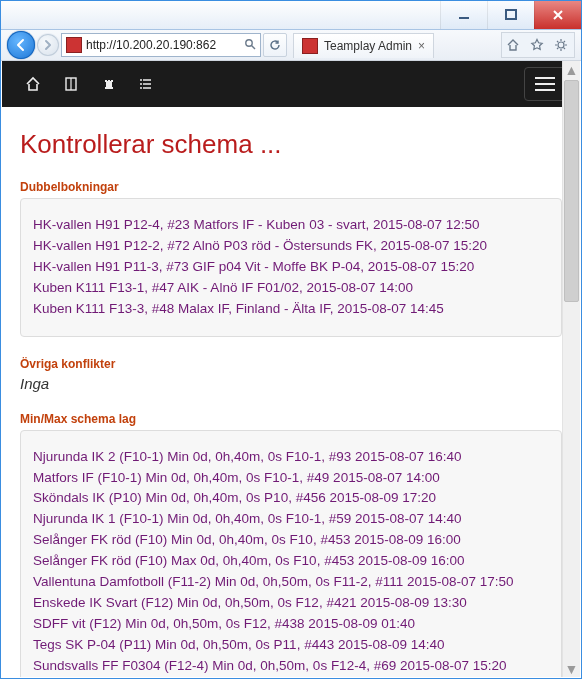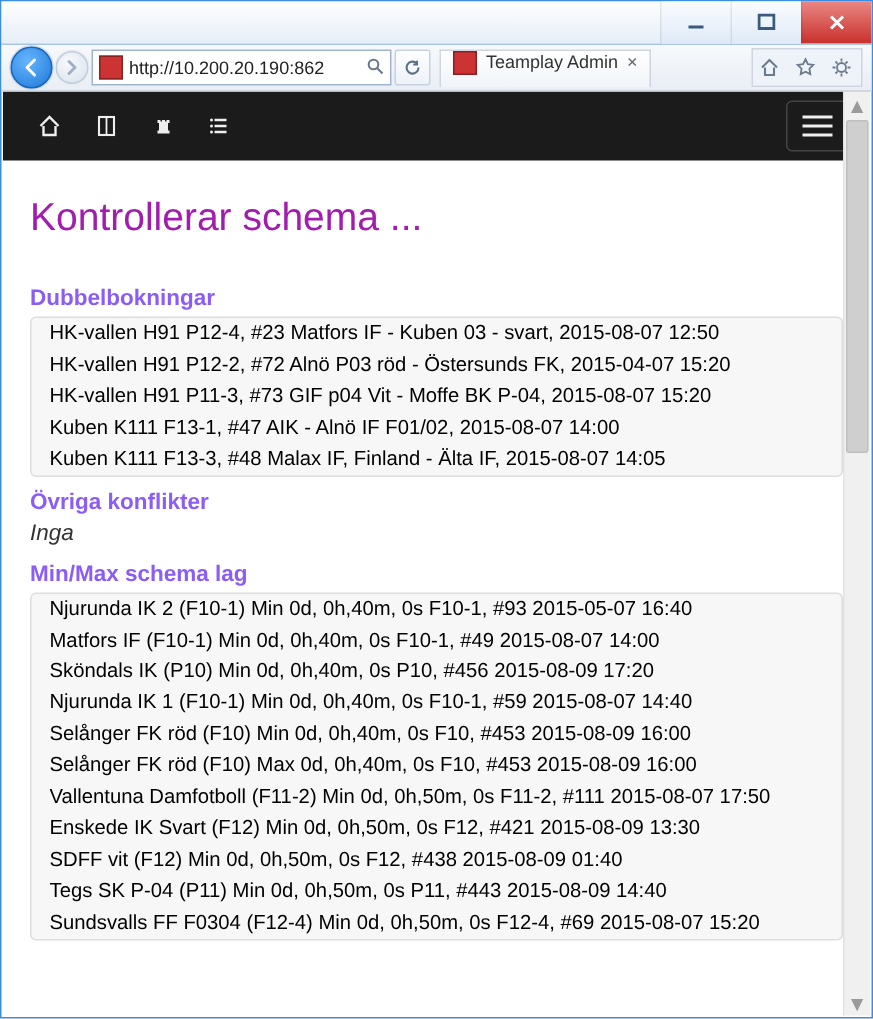--- a/index.html
+++ b/index.html
@@ -14,36 +14,36 @@
   .win-mm{background:linear-gradient(#fafcff,#dfeaf7);}
   
   .ie-bar{height:30px;background:linear-gradient(#f7f9fc,#e9eef5);border-bottom:1px solid #cfd6df;display:flex;align-items:center;gap:2px;padding:0 6px;}
   .ie-round{width:28px;height:28px;border-radius:50%;display:flex;align-items:center;justify-content:center;}
   .ie-back{background:radial-gradient(circle at 40% 35%,#65b6ff,#1b74d4);box-shadow:inset 0 0 0 1px #1766bd,0 0 0 1px #d0dae6;}
   .ie-fwd{background:radial-gradient(circle at 40% 35%,#f6f9fc,#d7e0eb);box-shadow:inset 0 0 0 1px #c1cdda,0 0 0 1px #e9eef5;width:22px;height:22px;}
   .ie-addr{flex:0 0 190px;height:22px;border:1px solid #9fb4cc;background:#fff;display:flex;align-items:center;padding:0 4px;font-size:12px;color:#222;gap:4px;}
   .ie-addr .favicon{width:14px;height:14px;background:#c33;border:1px solid #8a2020;flex:none;}
   .ie-addr .url{flex:1;overflow:hidden;white-space:nowrap;}
   .ie-icon{width:22px;height:22px;border:1px solid #c8d2de;background:linear-gradient(#fdfefe,#eef3f9);display:flex;align-items:center;justify-content:center;border-radius:2px;}
-  .ie-tab{margin-left:4px;height:24px;border:1px solid #cfd6df;border-bottom:none;background:linear-gradient(#fff,#f0f4f9);display:flex;align-items:flex-start;padding:0 8px;font-size:12px;gap:6px;max-width:150px;}
+  .ie-tab{margin-left:4px;height:24px;border:1px solid #cfd6df;border-bottom:none;background:linear-gradient(#fff,#f0f4f9);display:flex;align-items:center;padding:0 8px;font-size:12px;gap:6px;max-width:150px;}
   .ie-tab .favicon{width:14px;height:14px;background:#c33;border:1px solid #8a2020;}
   .ie-tab .tab-x{color:#666;font-size:12px;}
   .ie-right{margin-left:auto;display:flex;align-items:center;gap:2px;padding-right:2px;background:#eef3f9;height:24px;border:1px solid #cfd6df;}
   .ie-right .ri{width:22px;height:22px;display:flex;align-items:center;justify-content:center;color:#6b7a8b;}
   
   .viewport{position:absolute;top:60px;left:1px;right:1px;bottom:1px;overflow:hidden;background:#fff;}
   .appbar{background:#1b1b1b;color:#ddd;height:46px;display:flex;align-items:center;padding:0 14px;}
   .appbar .ai{width:34px;height:34px;display:flex;align-items:center;justify-content:center;color:#eee;}
   .appbar .ai+ .ai{margin-left:4px;}
   .hamburger{margin-left:auto;width:40px;height:32px;border:1px solid #444;border-radius:4px;display:flex;flex-direction:column;align-items:center;justify-content:center;gap:4px;background:#1b1b1b;}
   .hamburger span{width:20px;height:2px;background:#eee;display:block;}
   .page{padding:16px 18px 0 18px;color:#333;}
-  h1{font-size:26px;font-weight:400;margin:6px 0 30px 0;color:#a21caf;}
-  h3{font-size:15px;font-weight:700;margin:8px 0 4px 0;color:#8b5cf6;}
-  .panel{border:1px solid #ddd;border-radius:4px;background:#f7f7f7;padding:0 12px;font-size:13.5px;line-height:1.55;color:#000000;}
+  h1{font-size:26px;font-weight:400;margin:6px 0 8px 0;color:#b91c1c;}
+  h3{font-size:12px;font-weight:700;margin:20px 0 4px 0;color:#c2410c;}
+  .panel{border:1px solid #ddd;border-radius:4px;background:#f7f7f7;padding:16px 12px;font-size:13.5px;line-height:1.55;color:#701a75;}
   .item{white-space:nowrap;overflow:hidden;text-overflow:clip;}
   .plain{font-size:15px;margin:2px 0 10px 0;font-style:italic;}
   
   .vscroll{position:absolute;top:60px;right:1px;bottom:1px;width:17px;background:#f0f0f0;border-left:1px solid #e3e3e3;display:flex;flex-direction:column;align-items:center;}
   .vscroll .arrow{height:17px;width:100%;display:flex;align-items:center;justify-content:center;color:#9a9a9a;}
   .vscroll .thumb{margin-top:2px;width:13px;height:220px;background:#cfcfcf;border:1px solid #bfbfbf;border-radius:2px;}
 </style>
 </head>
 <body>
 
@@ -152,32 +152,32 @@
           <span></span>
         </div>
     </div>
 
     <div class="page">
       <h1>Kontrollerar schema ...</h1>
 
       <h3>Dubbelbokningar</h3>
       <div class="panel" id="panel-db">
           <div class="item">HK-vallen H91 P12-4, #23 Matfors IF - Kuben 03 - svart, 2015-08-07 12:50</div>
-          <div class="item">HK-vallen H91 P12-2, #72 Alnö P03 röd - Östersunds FK, 2015-04-07 15:20</div>
+          <div class="item">HK-vallen H91 P12-2, #72 Alnö P03 röd - Östersunds FK, 2015-08-07 15:20</div>
           <div class="item">HK-vallen H91 P11-3, #73 GIF p04 Vit - Moffe BK P-04, 2015-08-07 15:20</div>
           <div class="item">Kuben K111 F13-1, #47 AIK - Alnö IF F01/02, 2015-08-07 14:00</div>
-          <div class="item">Kuben K111 F13-3, #48 Malax IF, Finland - Älta IF, 2015-08-07 14:05</div>
+          <div class="item">Kuben K111 F13-3, #48 Malax IF, Finland - Älta IF, 2015-08-07 14:45</div>
         </div>
 
       <h3>Övriga konflikter</h3>
       <div class="plain">Inga</div>
 
       <h3>Min/Max schema lag</h3>
       <div class="panel" id="panel-rt">
-          <div class="item">Njurunda IK 2 (F10-1) Min 0d, 0h,40m, 0s F10-1, #93 2015-05-07 16:40</div>
+          <div class="item">Njurunda IK 2 (F10-1) Min 0d, 0h,40m, 0s F10-1, #93 2015-08-07 16:40</div>
           <div class="item">Matfors IF (F10-1) Min 0d, 0h,40m, 0s F10-1, #49 2015-08-07 14:00</div>
           <div class="item">Sköndals IK (P10) Min 0d, 0h,40m, 0s P10, #456 2015-08-09 17:20</div>
           <div class="item">Njurunda IK 1 (F10-1) Min 0d, 0h,40m, 0s F10-1, #59 2015-08-07 14:40</div>
           <div class="item">Selånger FK röd (F10) Min 0d, 0h,40m, 0s F10, #453 2015-08-09 16:00</div>
           <div class="item">Selånger FK röd (F10) Max 0d, 0h,40m, 0s F10, #453 2015-08-09 16:00</div>
           <div class="item">Vallentuna Damfotboll (F11-2) Min 0d, 0h,50m, 0s F11-2, #111 2015-08-07 17:50</div>
           <div class="item">Enskede IK Svart (F12) Min 0d, 0h,50m, 0s F12, #421 2015-08-09 13:30</div>
           <div class="item">SDFF vit (F12) Min 0d, 0h,50m, 0s F12, #438 2015-08-09 01:40</div>
           <div class="item">Tegs SK P-04 (P11) Min 0d, 0h,50m, 0s P11, #443 2015-08-09 14:40</div>
           <div class="item">Sundsvalls FF F0304 (F12-4) Min 0d, 0h,50m, 0s F12-4, #69 2015-08-07 15:20</div>

